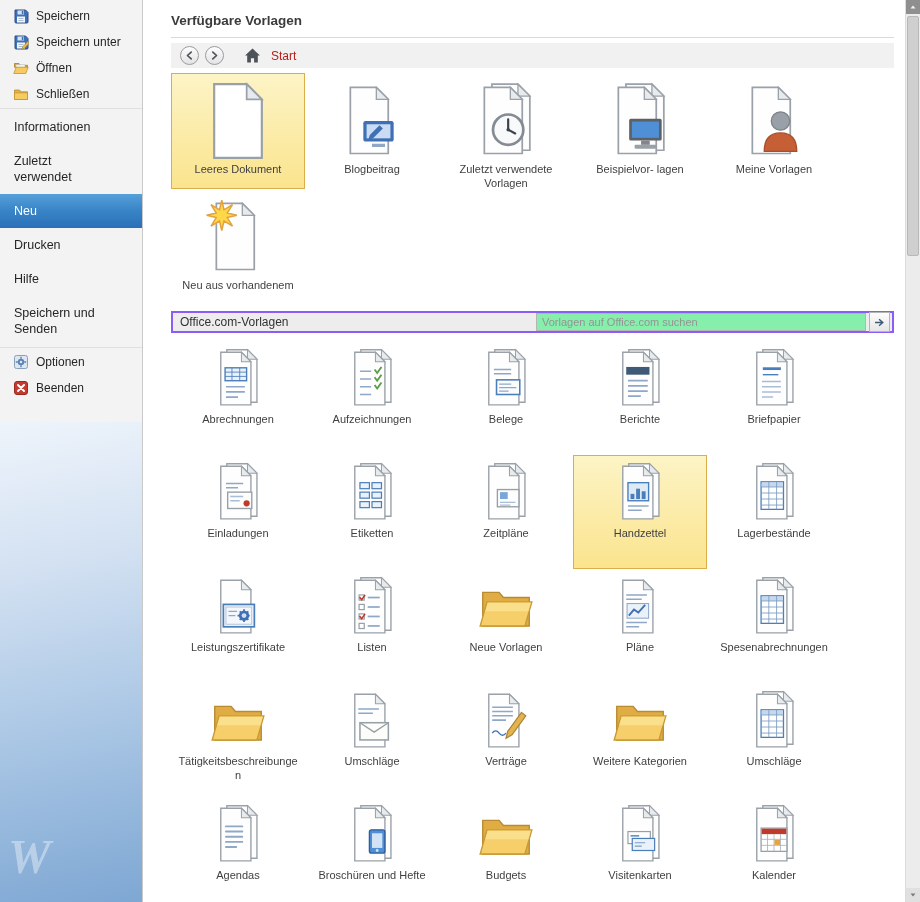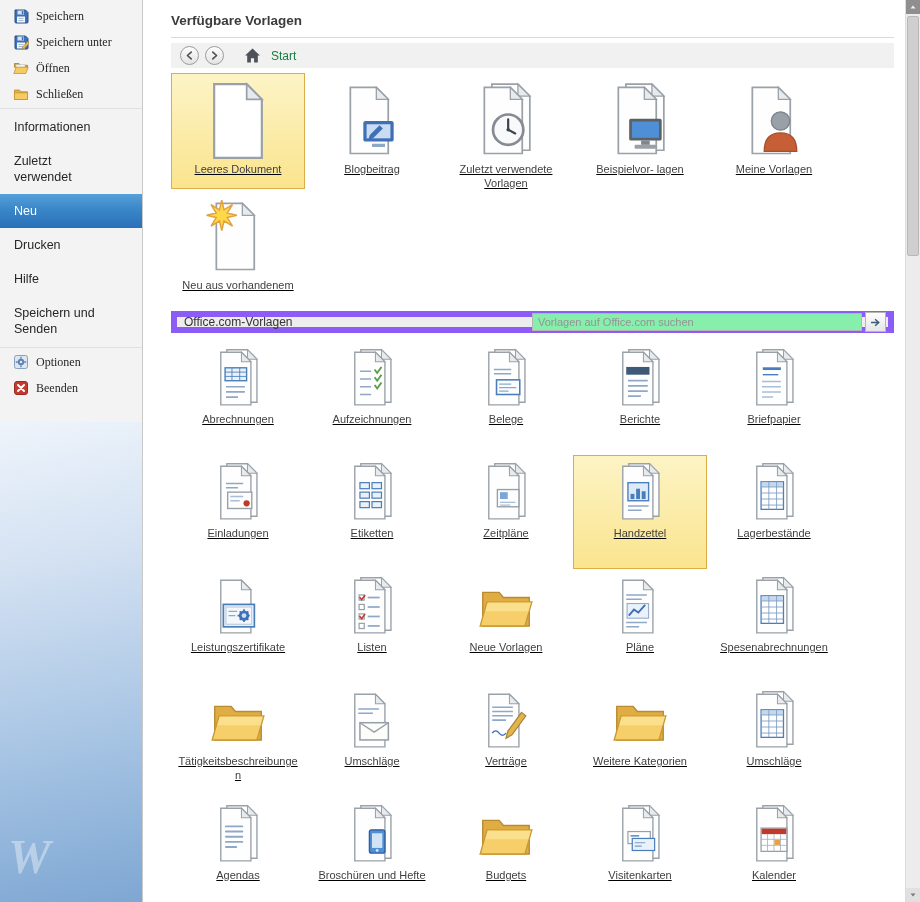--- a/index.html
+++ b/index.html
@@ -3,54 +3,54 @@
 <meta charset="utf-8">
 <style>
   * { box-sizing: border-box; margin: 0; padding: 0; }
   html,body { width:920px; height:902px; overflow:hidden; }
   body { font-family:"Liberation Sans", sans-serif; background:#fff; cursor:default; }
   .app { display:flex; width:920px; height:902px; position:relative; }
 
   
   .sidebar { width:143px; height:902px; background:#f3f3f3; border-right:1px solid #c9c9c9; position:relative; flex:0 0 143px; }
   .sb-cmds { padding-top:3px; }
-  .sb-cmd { display:flex; align-items:center; gap:7px; padding:5px 4px 5px 13px; font-size:12px; color:#262626; cursor:pointer;font-family:Liberation Serif, serif; }
+  .sb-cmd { display:flex; align-items:center; gap:7px; padding:5px 4px 5px 13px; font-size:12px; color:#262626; cursor:pointer; }
   .sb-ico { width:16px; height:16px; flex:0 0 16px; }
   .sb-sep { height:1px; background:#e0e0e0; margin:1px 0; }
   .sb-tab { padding:9px 14px; font-size:12.5px; color:#262626; cursor:pointer; line-height:16px; }
   .sb-tab-label { display:block; max-width:92px; }
   .sb-tab.selected { background:linear-gradient(180deg,#56a0da 0%,#3a86c8 45%,#2a70b8 100%); color:#fff; }
   .sb-bottom { position:absolute; left:0; right:0; top:422px; bottom:0;
                background:linear-gradient(168deg,#eef4fb 0%,#d3e1f2 30%,#a8c5e4 65%,#7ea7d3 100%); }
   .wmark { position:absolute; left:8px; bottom:18px; font-family:"Liberation Serif", serif; font-size:48px; font-weight:bold; font-style:italic; color:rgba(255,255,255,0.38); }
 
   
   .main { flex:1 1 auto; background:#fff; position:relative; overflow:hidden; }
   .page-title { padding:13px 0 9px 28px; font-size:13.5px; font-weight:bold; color:#3b3b3b; }
   .title-rule { height:1px; background:#dadada; margin:0 26px 0 28px; }
   .navbar { display:flex; align-items:center; gap:6px; height:25px; margin:5px 26px 5px 28px; background:#f1f1f1; padding-left:9px; }
   .nav-btn { width:19px; height:19px; border-radius:50%; border:1px solid #9c9c9c; background:linear-gradient(#fdfdfd,#e3e3e3); display:flex; align-items:center; justify-content:center; cursor:pointer; }
   .nav-ico { width:11px; height:11px; }
   .home-wrap { margin-left:14px; width:17px; height:17px; cursor:pointer; }
-  .nav-crumb { font-size:12px; color:#15803d; margin-left:4px; }
+  .nav-crumb { font-size:12px; color:#b91c1c; margin-left:4px; }
 
   
   .tpl-grid { display:grid; grid-template-columns:repeat(5,134px); padding-left:28px; }
   .home-grid { grid-auto-rows:116px; }
   .office-grid { grid-auto-rows:114px; margin-top:8px; }
-  .tpl { width:134px; padding:4px 2px 4px; text-align:center; border:1px solid transparent; cursor:pointer;text-decoration:underline; }
+  .tpl { width:134px; padding:4px 2px 4px; text-align:center; border:1px solid transparent; cursor:pointer; }
   .tpl.selected { background:linear-gradient(#fdf4c6,#fae48e); border-color:#dcae4a; }
   .ibox { height:64px; display:flex; align-items:flex-end; justify-content:center; }
   .home-grid .ibox { height:82px; }
   .icon { width:62px; height:62px; }
   .home-grid .icon { width:78px; height:78px; }
   .lbl { font-size:11px; color:#3f3f3f; margin-top:3px; line-height:1.25; padding:0 3px; overflow-wrap:break-word; }
 
   
-  .office-bar { display:flex; align-items:center; height:22px; margin:6px 26px 0 28px; background:#ededed; border:6px solid #8b5cf6; padding:0 2px 0 7px; }
+  .office-bar { display:flex; align-items:center; height:22px; margin:6px 26px 0 28px; background:#ededed; border:2px solid #8b5cf6; padding:0 2px 0 7px; }
   .office-title { font-size:12px; color:#333; flex:1 1 auto; }
   .search-input { width:330px; height:18px; border:1px solid #b5b5b5; background:#86efac; font-family:"Liberation Sans", sans-serif; font-size:11px; color:#444; padding:0 5px; outline:none; }
   .search-input::placeholder { color:#949494; opacity:1; }
   .go-btn { width:21px; height:20px; margin-left:3px; border:1px solid #b5b5b5; background:linear-gradient(#fdfdfd,#e6e6e6); display:flex; align-items:center; justify-content:center; cursor:pointer; }
   .go-ico { width:13px; height:13px; }
 
   
   .vscroll { position:absolute; right:0; top:0; bottom:0; width:15px; background:#ececec; border-left:1px solid #dcdcdc; }
   .vs-up { position:absolute; top:0; left:0; right:0; height:14px; background:#8f8f8f; display:flex; align-items:center; justify-content:center; cursor:pointer; }
   .vs-thumb { position:absolute; top:16px; left:1px; width:12px; height:240px; background:#cfcfcf; border:1px solid #b8b8b8; border-radius:2px; cursor:pointer; }

